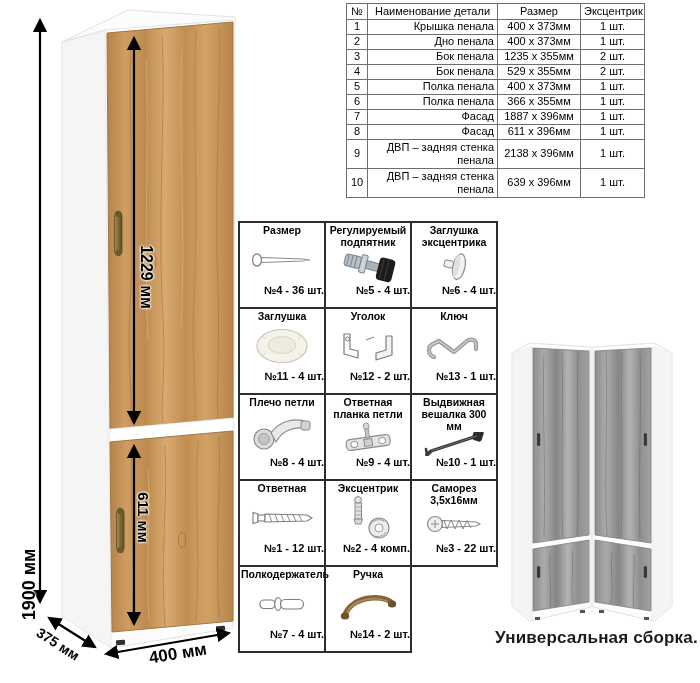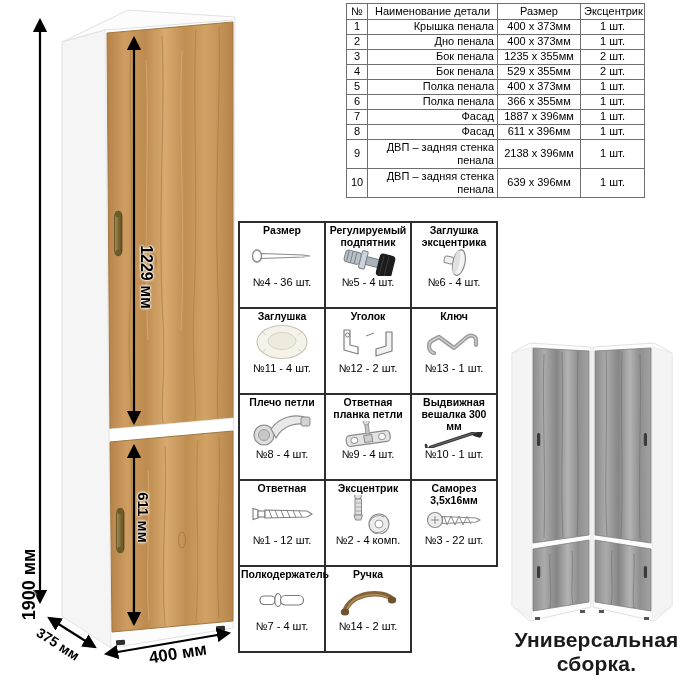--- a/index.html
+++ b/index.html
@@ -25,25 +25,25 @@
   table.parts td.l{text-align:right;}
 
   
   table.hw{position:absolute;left:238px;top:221px;border-collapse:collapse;table-layout:fixed;
     width:252px;color:#000;}
   table.hw td{border:2px solid #2d2d2d;width:84px;height:84px;padding:0;vertical-align:top;background:#fff;}
   table.hw td.hw-empty{border:none;background:transparent;}
   .hw-cell{display:flex;flex-direction:column;height:84px;}
   .hw-title{font-weight:bold;font-size:10.5px;text-align:center;line-height:1.12;padding:2px 1px 0 1px;}
   .hw-icon{flex:1;display:flex;align-items:center;justify-content:center;overflow:hidden;}
-  .hw-count{font-weight:normal;font-size:11px;text-align:center;padding-bottom:19px;}
+  .hw-count{font-weight:bold;font-size:11px;text-align:right;padding-bottom:11px;}
 
   
   #variants-caption{position:absolute;left:493px;top:628px;width:207px;text-align:center;
-    font-weight:bold;font-size:21px;color:#1b1b1b;letter-spacing:0.2px;}
+    font-weight:bold;font-size:17px;color:#1b1b1b;letter-spacing:0.2px;}
 
   svg{display:block;}
   #cabinet-svg{position:absolute;left:0;top:0;}
   #variants-svg{position:absolute;left:502px;top:338px;}
 </style>
 </head>
 <body>
 
 <div id="root">
 

